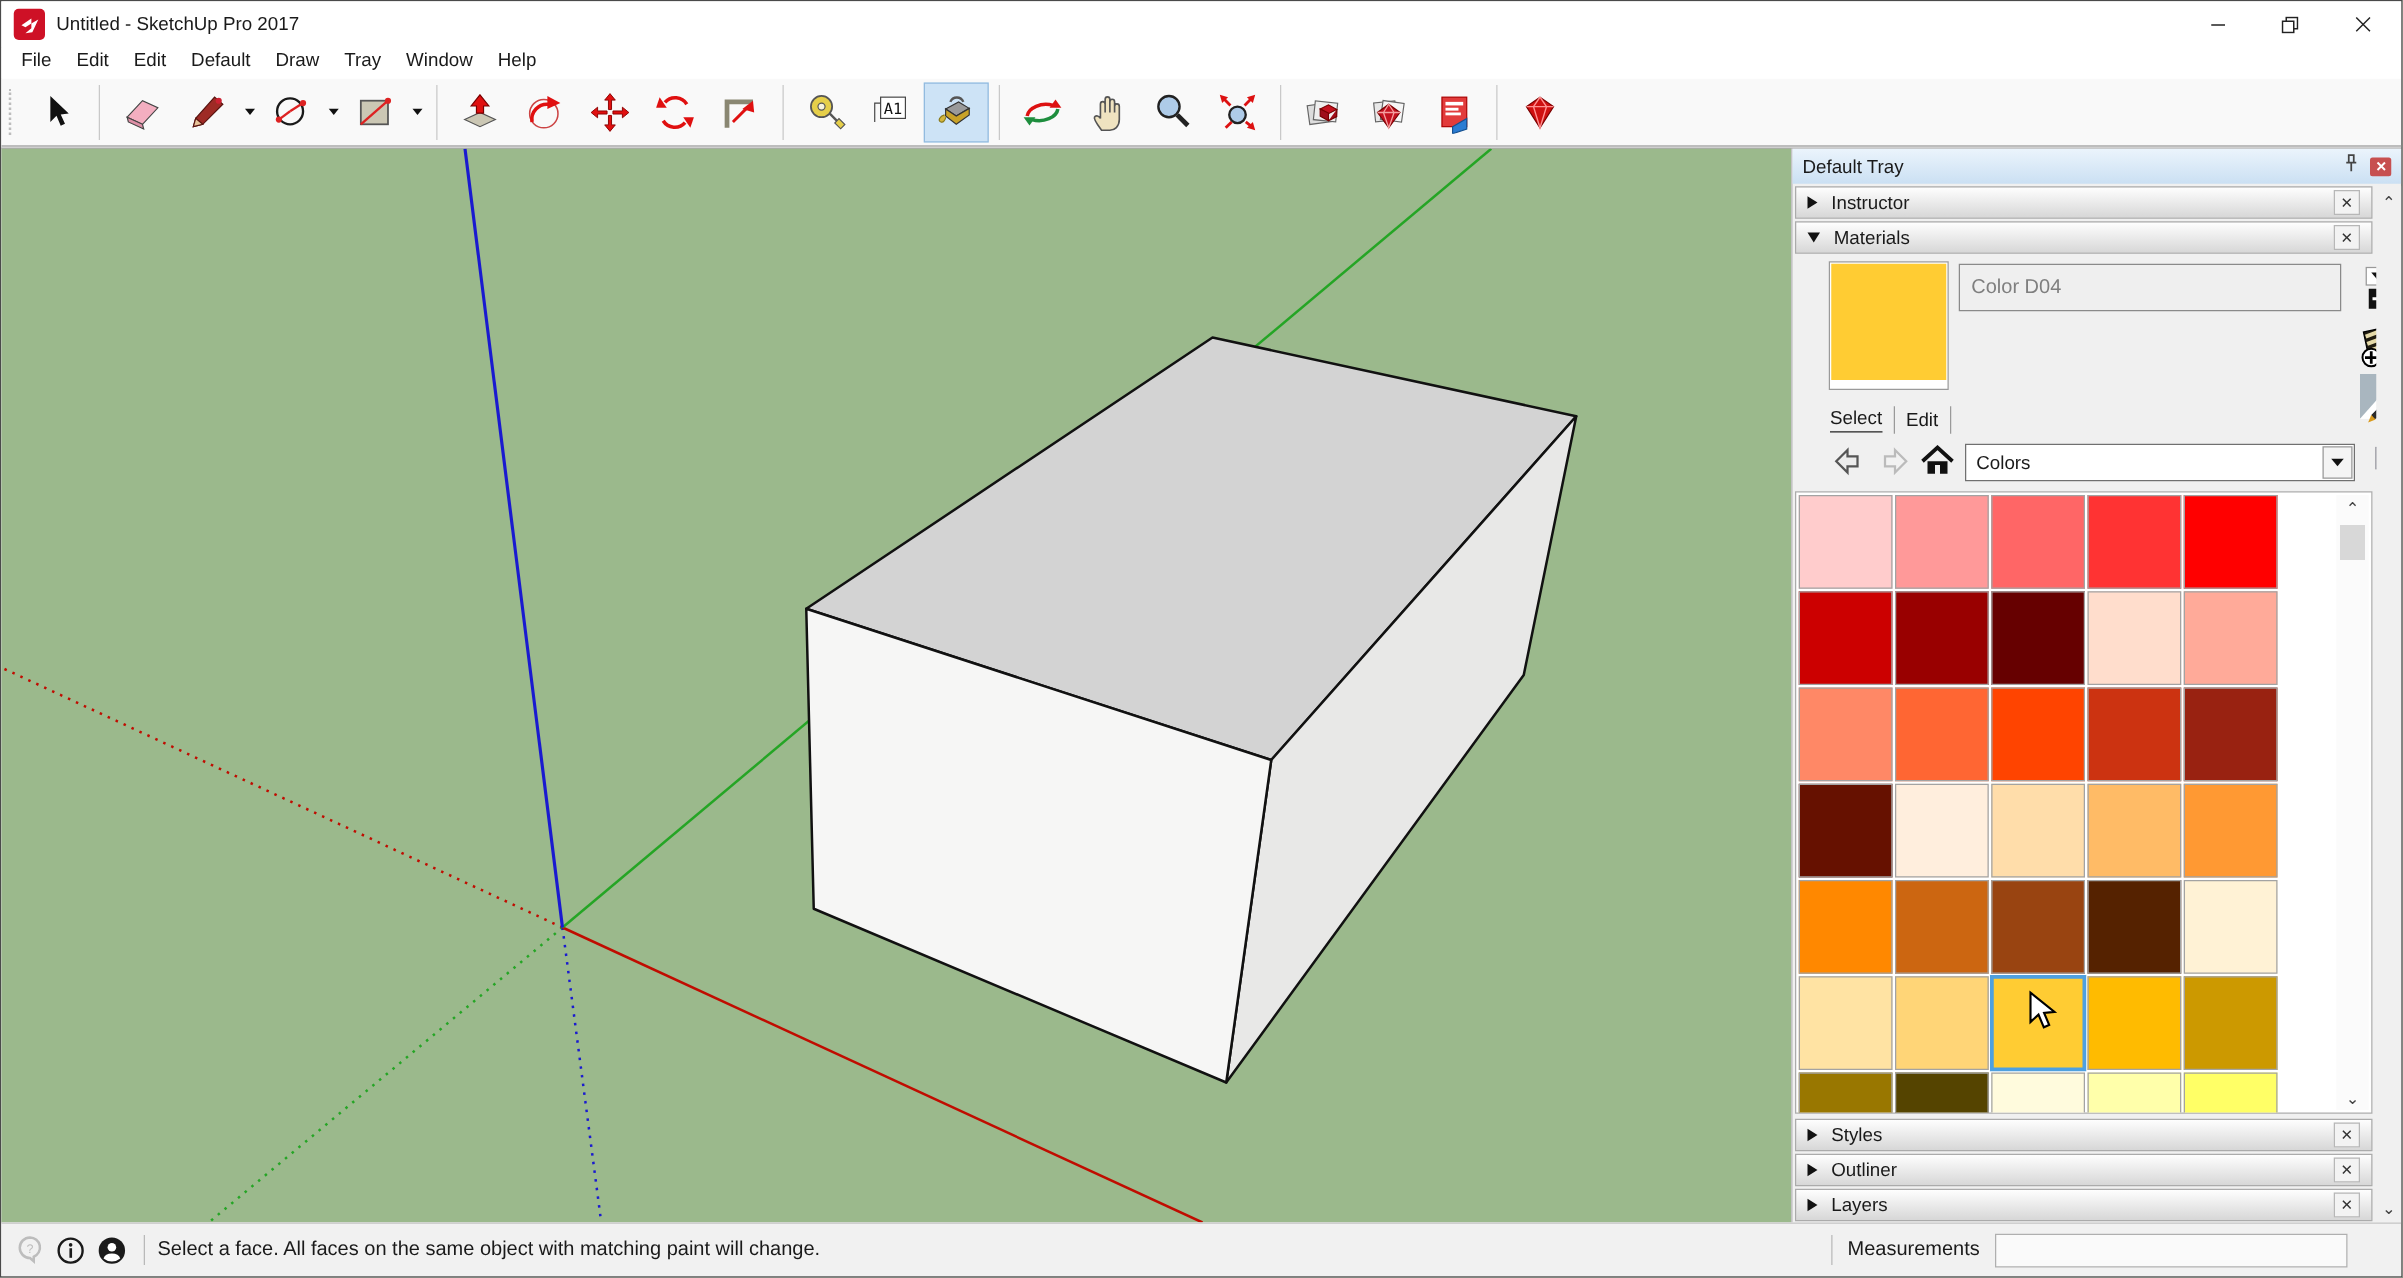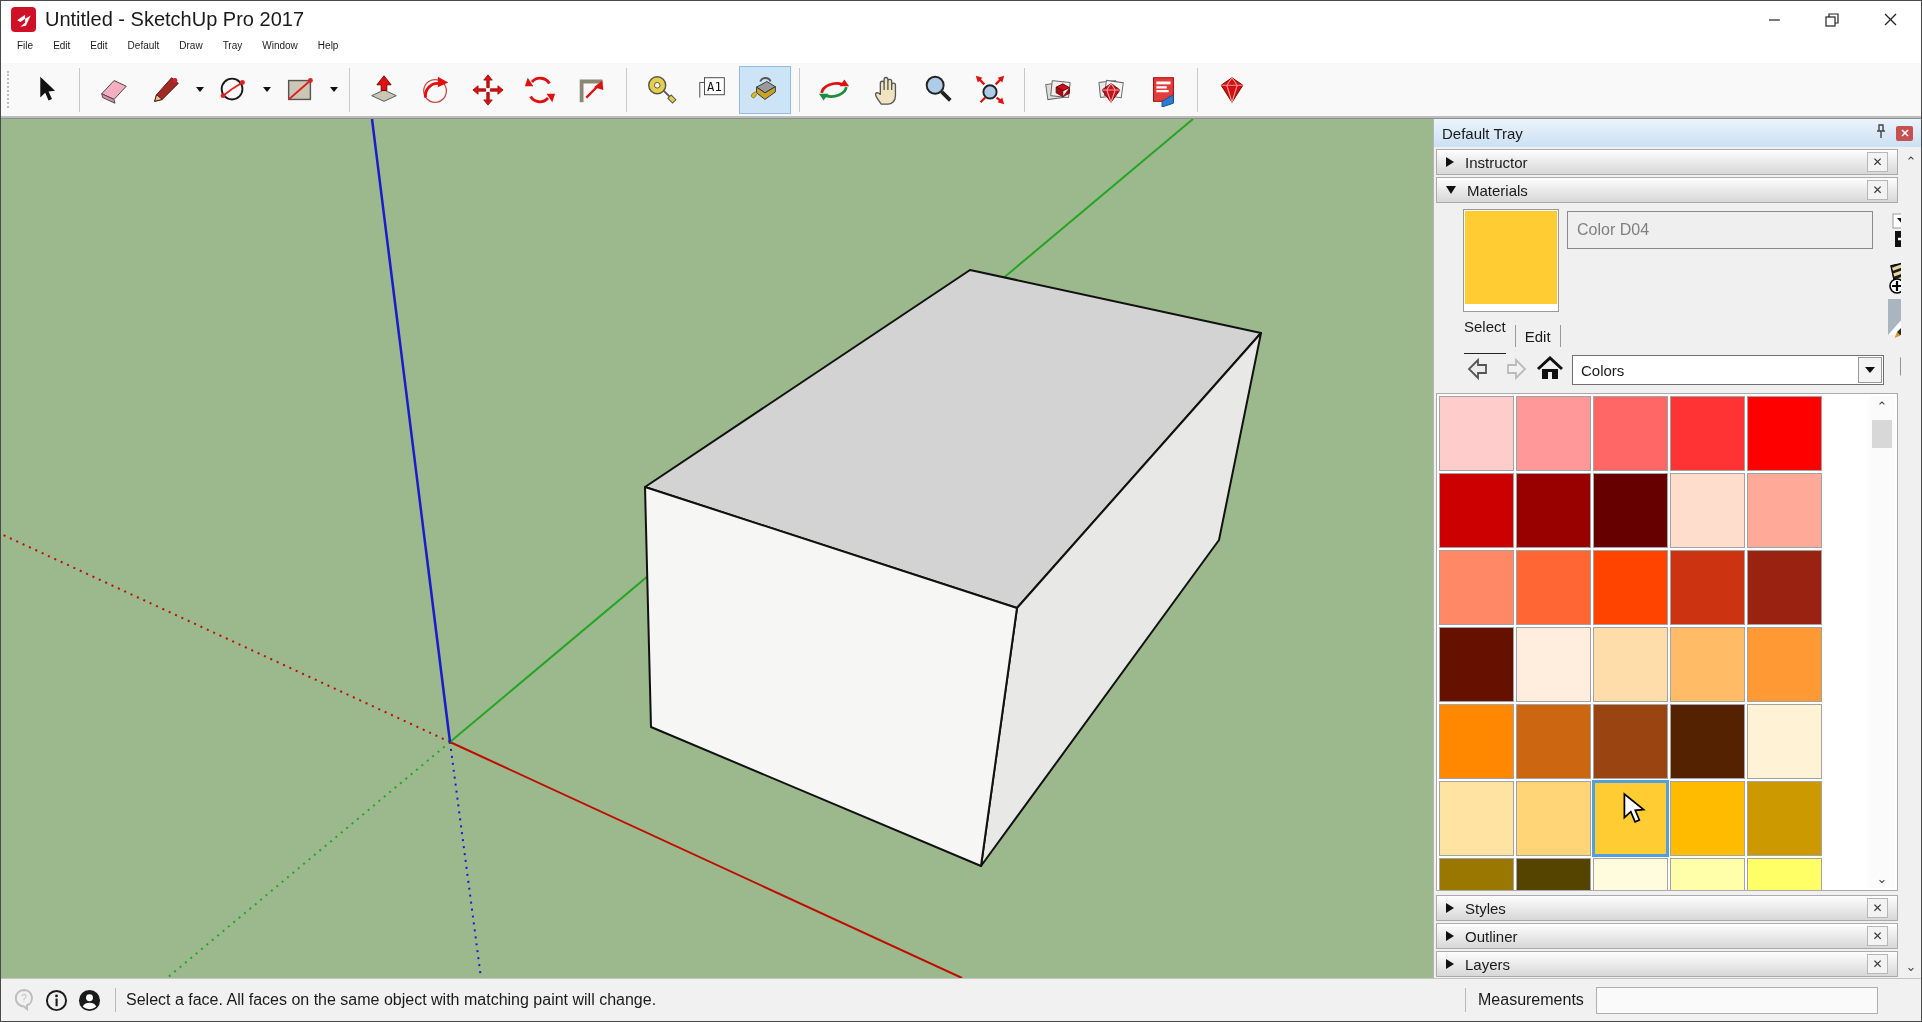--- a/index.html
+++ b/index.html
@@ -2,26 +2,26 @@
 <html><head>
 <meta charset="utf-8">
 <style>
   html,body{margin:0;padding:0;background:#666;}
   *{box-sizing:border-box;}
   .window{width:1922px;height:1022px;background:#fff;border:1px solid #4a4a4a;position:relative;
           font-family:"Liberation Sans",sans-serif;color:#1a1a1a;overflow:hidden;}
   
   .titlebar{height:37px;display:flex;align-items:center;background:#fff;padding-left:10px;position:relative;}
   .logo{width:25px;height:25px;border-radius:4px;background:#CE1126;display:flex;align-items:center;justify-content:center;flex:0 0 auto;}
-  .title-text{font-size:20px;margin-left:9px;}
+  .title-text{font-size:15px;margin-left:9px;}
   .wctrls{position:absolute;right:2px;top:0;height:37px;display:flex;}
   .wbtn{width:58px;height:37px;display:flex;align-items:center;justify-content:center;}
   
   .menubar{height:25px;display:flex;align-items:flex-start;background:#fff;padding-left:6px;}
-  .menu-item{font-size:10px;padding:2px 10px;cursor:default;}
+  .menu-item{font-size:15px;padding:2px 10px;cursor:default;}
   
   .toolbar{height:55px;background:#F9F9F9;border-bottom:2px solid #BDBDBD;display:flex;align-items:center;padding-left:18px;position:relative;}
   .toolbar::before{content:"";position:absolute;left:6px;top:8px;bottom:8px;border-left:2px dotted #BDBDBD;}
   .tbtn{width:52px;height:48px;display:flex;align-items:center;justify-content:center;border:1px solid transparent;}
   .tbtn.active{background:#CDE3F6;border:1px solid #92BBDF;}
   .tdrop{width:15px;height:48px;display:flex;align-items:center;justify-content:center;}
   .tdrop i{border-left:4px solid transparent;border-right:4px solid transparent;border-top:5px solid #111;}
   .tsep{width:1px;height:44px;background:#C9C9C9;margin:0 8px;flex:0 0 auto;}
   
   .main{display:flex;height:860px;border-top:1px solid #909090;}
@@ -42,21 +42,21 @@
   .mat-body{position:absolute;left:2px;top:84px;width:462px;height:190px;margin-left:24px;}
   .mwell{position:absolute;left:3px;top:6px;width:96px;height:103px;background:#fff;border:1px solid #9a9a9a;}
   .mwell .mcolor{position:absolute;left:1px;top:1px;right:1px;height:93px;}
   .mname{position:absolute;left:107px;top:8px;width:306px;height:38px;border:1px solid #8a8a8a;background:#EFEFEF;
          color:#7f7f7f;font-size:16px;padding:0 9px;font-family:"Liberation Sans",sans-serif;}
   .secpane{position:absolute;left:430px;top:9px;}
   .createmat{position:absolute;left:426px;top:52px;}
   .defsample{position:absolute;left:428px;top:96px;width:32px;height:36px;background:#fff;}
   .tabsrow{position:absolute;left:4px;top:116px;height:34px;display:flex;align-items:center;font-size:15px;}
   .tabsep{width:1px;height:22px;background:#9a9a9a;margin:0 9px;}
-  .tab-select{border-bottom:1px solid #222;padding-bottom:18px;}
+  .tab-select{border-bottom:1px solid #222;padding-bottom:2px;}
   .eyedrop{position:absolute;left:432px;top:108px;}
   .navrow{position:absolute;left:4px;top:150px;height:34px;width:458px;}
   .navrow .nicon{position:absolute;top:3px;}
   .combo{position:absolute;left:108px;top:2px;width:312px;height:30px;background:#fff;border:1px solid #707070;
          display:flex;align-items:center;font-size:15px;padding-left:8px;}
   .combo-btn{position:absolute;right:1px;top:1px;bottom:1px;width:24px;border:1px solid #999;background:#F4F4F4;
              display:flex;align-items:center;justify-content:center;}
   .combo-btn i{border-left:5px solid transparent;border-right:5px solid transparent;border-top:6px solid #111;}
   .details{position:absolute;left:434px;top:2px;}
   .palette{position:absolute;left:2px;top:274px;width:462px;height:498px;background:#fff;border:1px solid #ABABAB;overflow:hidden;}

